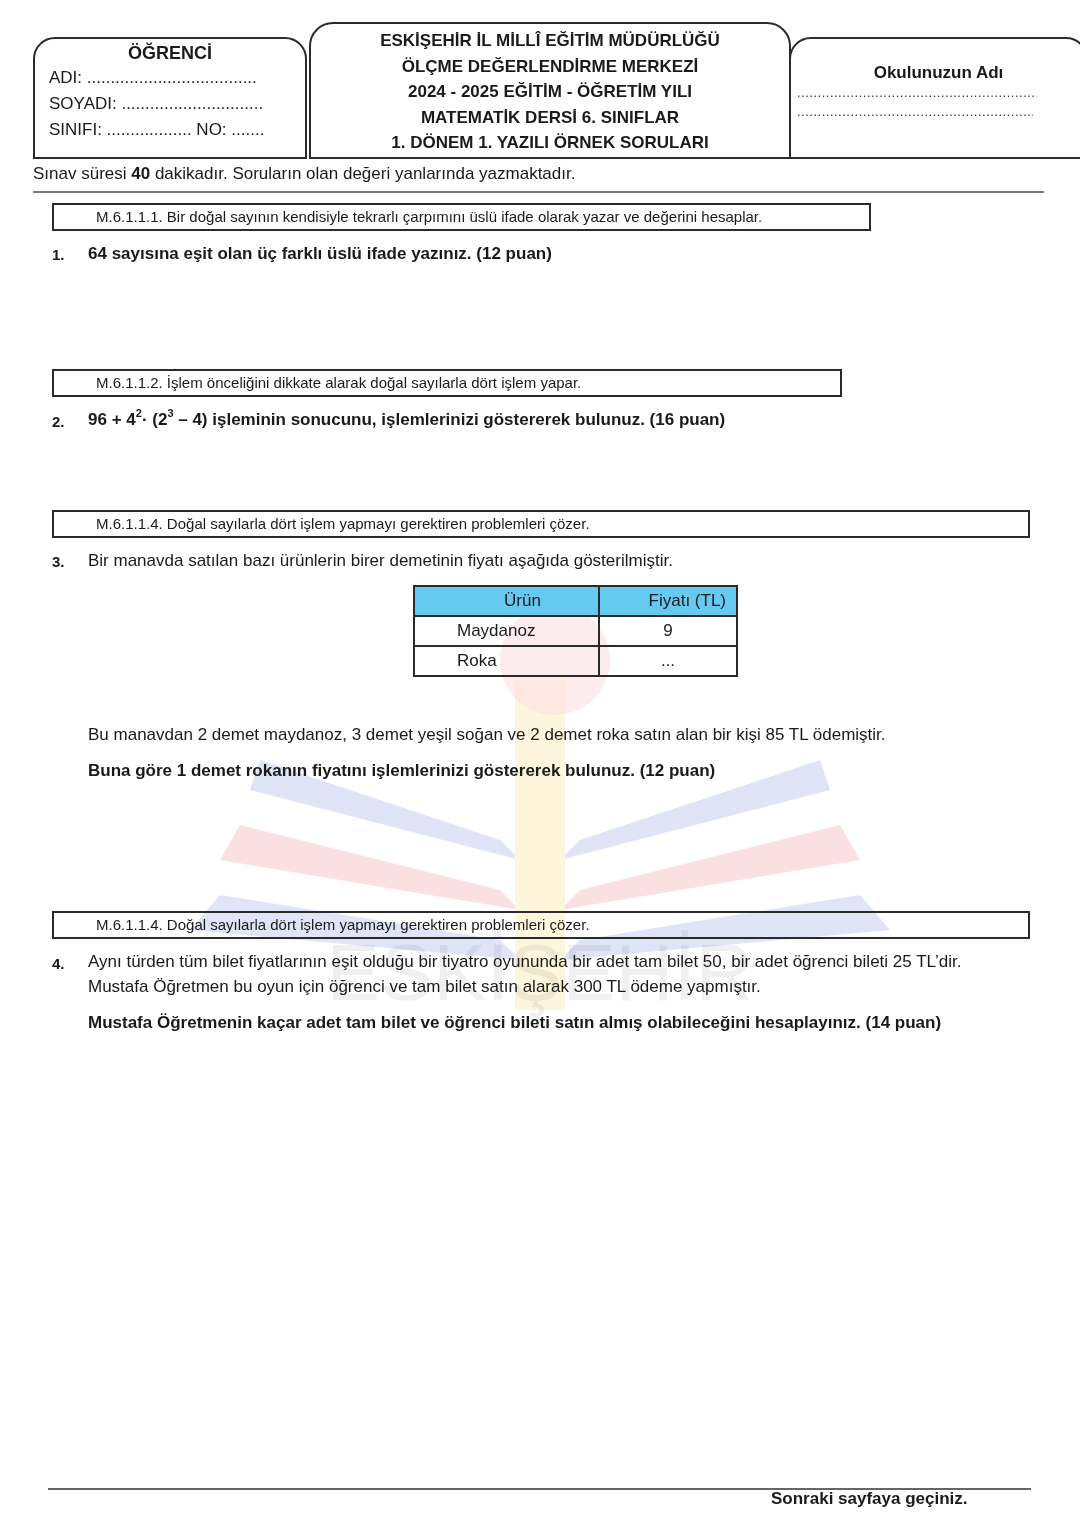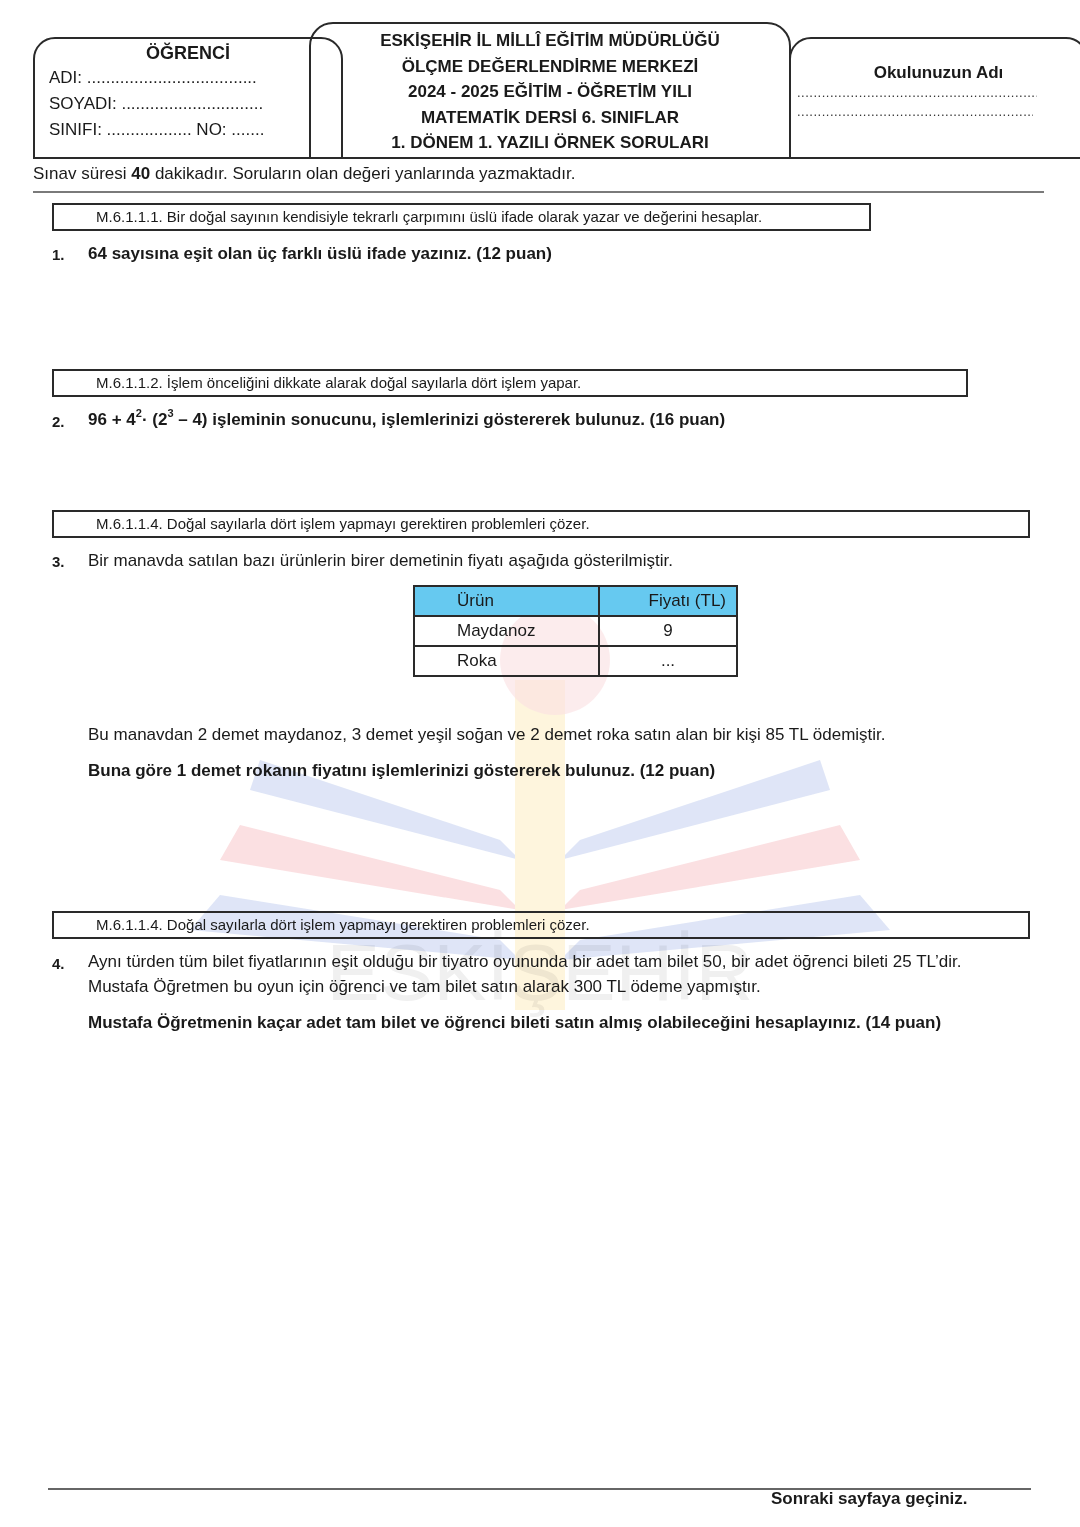--- a/index.html
+++ b/index.html
@@ -6,21 +6,21 @@
   body {
     width: 1080px; height: 1527px; position: relative; overflow: hidden;
     background: #ffffff; color: #1a1a1a;
     font-family: "Liberation Sans", "DejaVu Sans", sans-serif;
   }
   .abs { position: absolute; }
   .box {
     position: absolute; border: 2px solid #2a2a2a; background: transparent;
     box-sizing: border-box;
   }
-  .student-box { left: 33px; top: 37px; width: 310px; height: 122px; border-radius: 22px 22px 0 0; border-bottom-width: 2px; }
+  .student-box { left: 33px; top: 37px; width: 274px; height: 122px; border-radius: 22px 22px 0 0; border-bottom-width: 2px; }
   .center-box { left: 309px; top: 22px; width: 482px; height: 137px; border-radius: 24px 24px 0 0; }
   .school-box { left: 789px; top: 37px; width: 299px; height: 122px; border-radius: 22px 22px 0 0; }
   .student-title { position: absolute; left: 0; right: 0; top: 4px; text-align: center; font-weight: bold; font-size: 18px; }
   .student-line { position: absolute; left: 14px; font-size: 17px; white-space: nowrap; }
   .center-lines { position: absolute; left: 0; right: 0; top: 4px; text-align: center; font-weight: bold; font-size: 17px; line-height: 25.5px; }
   .school-title { position: absolute; left: 0; right: 0; top: 24px; text-align: center; font-weight: bold; font-size: 17px; }
   .dots { position: absolute; left: 6px; font-size: 13px; letter-spacing: 0.5px; white-space: nowrap; overflow: hidden; color: #333; }
 
   .intro { left: 33px; top: 164px; font-size: 17px; }
   .rule { position: absolute; height: 2px; background: #7a7a7a; }
@@ -33,21 +33,21 @@
   .qtext { position: absolute; left: 88px; font-size: 17px; white-space: nowrap; }
   .bold { font-weight: bold; }
   sup { font-size: 11px; vertical-align: 8px; line-height: 0; }
 
   table.price {
     position: absolute; left: 413px; top: 585px; border-collapse: collapse; font-size: 17px;
   }
   table.price td, table.price th {
     border: 2px solid #2a2a2a; height: 28px; padding: 0 10px; font-weight: normal;
   }
-  table.price th { background: #66c9f0; text-align: left; }
+  table.price th { background: #66c9f0; text-align: center; }
   table.price th.price-col { text-align: right; }
   table.price td.c1 { width: 131px; padding-left: 42px; text-align: left; }
   table.price th.c1 { width: 131px; padding-left: 42px; }
   table.price td.c2 { width: 116px; text-align: center; }
   table.price th.c2 { width: 116px; }
 
   .watermark { position: absolute; pointer-events: none; }
   .footer-text { left: 771px; top: 1488px; font-weight: bold; font-size: 17px; }
 </style>
 </head>
@@ -92,21 +92,21 @@
 
 <div class="abs intro">
   <span>Sınav süresi </span><span class="bold">40</span><span> dakikadır. Soruların olan değeri yanlarında yazmaktadır.</span>
 </div>
 <div class="rule" style="left:33px;top:191px;width:1011px;"></div>
 
 <div class="outcome" style="left:52px;top:203px;width:819px;">M.6.1.1.1. Bir doğal sayının kendisiyle tekrarlı çarpımını üslü ifade olarak yazar ve değerini hesaplar.</div>
 <div class="qnum" style="top:246px;">1.</div>
 <div class="qtext bold" style="top:244px;">64 sayısına eşit olan üç farklı üslü ifade yazınız. (12 puan)</div>
 
-<div class="outcome" style="left:52px;top:369px;width:916px;">M.6.1.1.2. İşlem önceliğini dikkate alarak doğal sayılarla dört işlem yapar.</div>
+<div class="outcome" style="left:52px;top:369px;width:790px;">M.6.1.1.2. İşlem önceliğini dikkate alarak doğal sayılarla dört işlem yapar.</div>
 <div class="qnum" style="top:413px;">2.</div>
 <div class="qtext bold" style="top:410px;">
   <span>96 + 4</span><sup>2</sup><span>·  (2</span><sup>3</sup><span> – 4) işleminin sonucunu, işlemlerinizi göstererek bulunuz. (16 puan)</span>
 </div>
 
 <div class="outcome" style="left:52px;top:510px;width:978px;">M.6.1.1.4. Doğal sayılarla dört işlem yapmayı gerektiren problemleri çözer.</div>
 <div class="qnum" style="top:553px;">3.</div>
 <div class="qtext" style="top:551px;">Bir manavda satılan bazı ürünlerin birer demetinin fiyatı aşağıda gösterilmiştir.</div>
 
 <table class="price">

